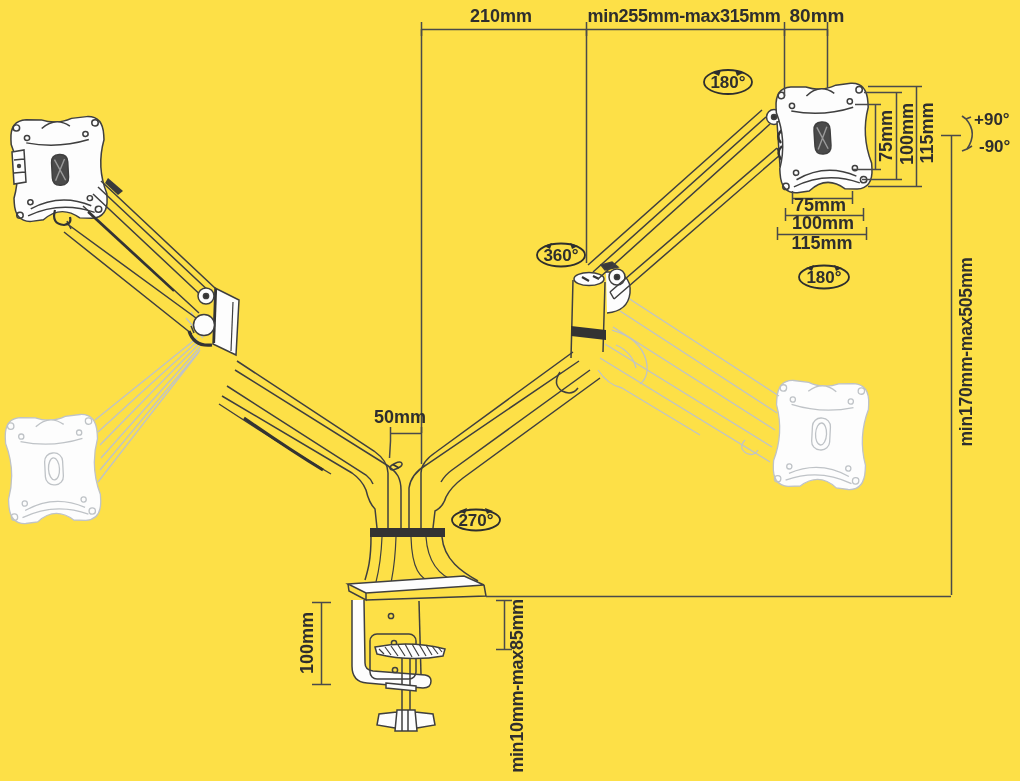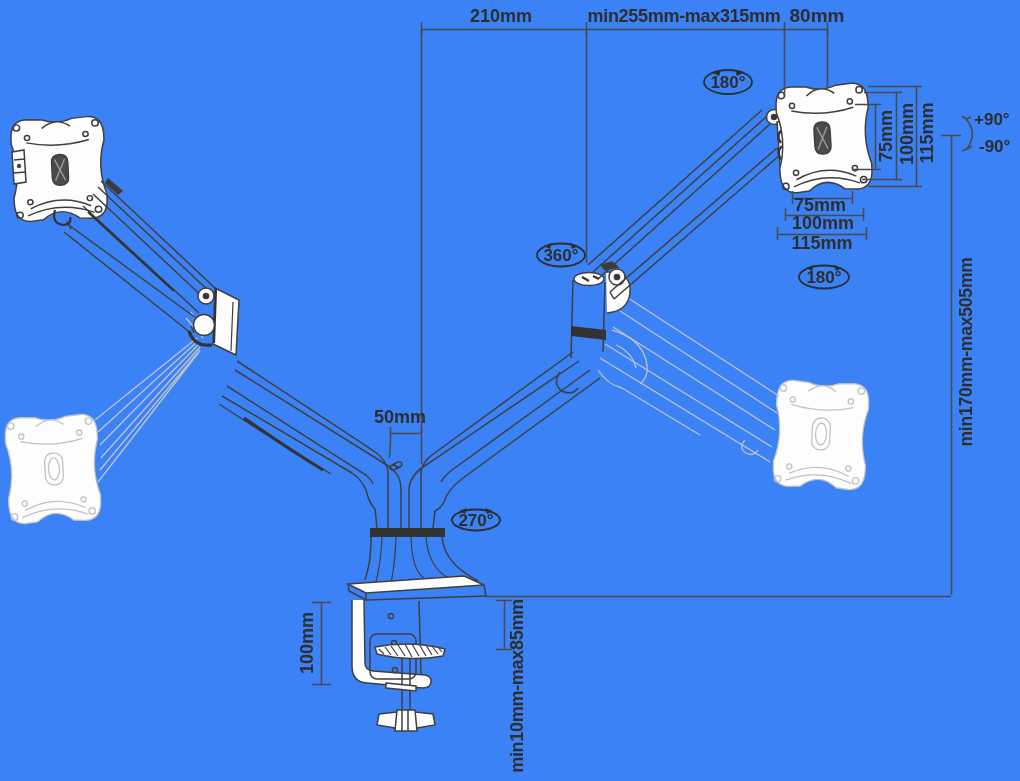--- a/index.html
+++ b/index.html
@@ -1,16 +1,16 @@
 <!DOCTYPE html>
 <html><head>
 <meta charset="utf-8">
 <style>
   html,body{margin:0;padding:0;background:#fff;}
-  .wrap{position:relative;width:1020px;height:781px;background:#3b82f6;overflow:hidden;}
+  .wrap{position:relative;width:1020px;height:781px;background:#fde047;overflow:hidden;}
   svg{position:absolute;left:0;top:0;}
   text{font-family:"Liberation Sans",sans-serif;font-weight:bold;fill:#2e2e2e;}
 </style>
 </head>
 <body>
 <div class="wrap">
 <svg width="1020" height="781" viewBox="0 0 1020 781">
 <defs>
   <g id="plate">
 

